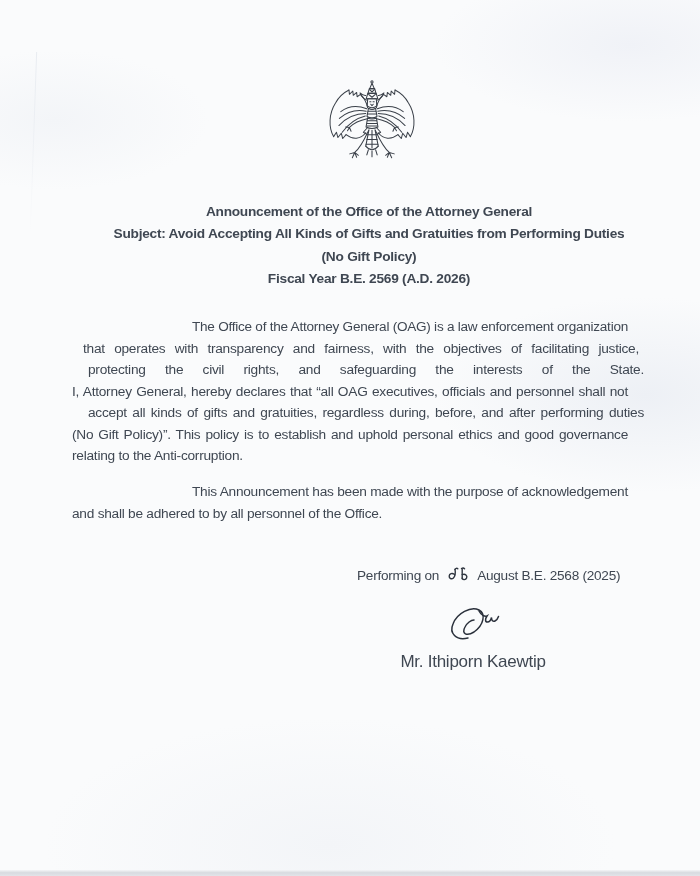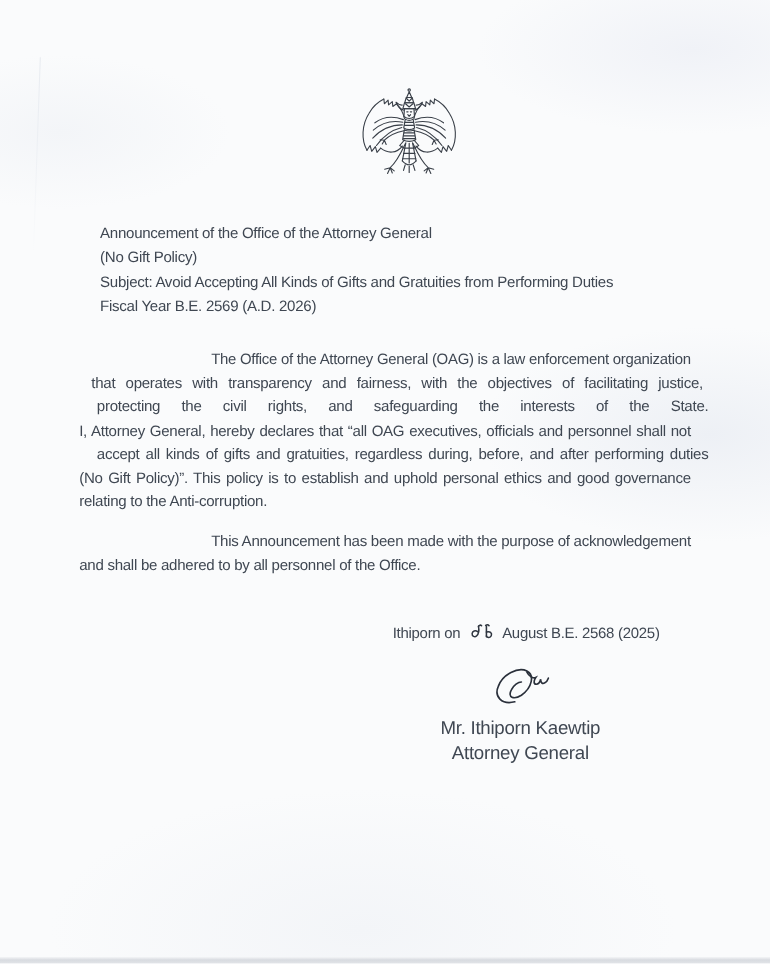--- a/index.html
+++ b/index.html
@@ -19,21 +19,21 @@
       radial-gradient(380px 170px at 330px 845px, #f3f5f8 0%, rgba(243,245,248,0) 75%);
   }
   .crease{
     position:absolute;left:33px;top:52px;width:1px;height:180px;
     background:linear-gradient(#e4e8ee, rgba(230,234,240,0));
     transform:rotate(2deg);opacity:.8;pointer-events:none;
   }
   .emblem{position:absolute;left:324px;top:79px;}
   .titleblock{
     position:absolute;left:72px;top:201px;width:556px;
-    transform:translateX(19px);
+    transform:translateX(19px);text-align:center;font-weight:bold;
   }
   .line{height:21.5px;line-height:21.5px;font-size:13.7px;letter-spacing:-0.25px;white-space:nowrap;}
   .line.c{height:22.4px;line-height:22.4px;}
   .lt{display:inline-block;transform-origin:0 60%;}
   .cfit{transform-origin:50% 60%;}
   .indent{padding-left:120px;}
   .para{position:absolute;left:72px;width:556px;}
   .p1{top:316px;}
   .p2{top:481px;}
   .announced{
@@ -97,56 +97,55 @@
 
       <path d="M45.4 50.5 L41 55.5 L45 57.8"></path>
 
       <path d="M46.5 53.5 C42.5 62 38.5 71 32 76.5 M32 76.5 L26.8 78 M32 76.5 L29.5 82 M32 76.5 L34 81.5 M32 76.5 L35.8 79.5"></path>
     </g>
     <use href="#gl" transform="translate(100,0) scale(-1,1)"></use>
   </svg>
 
   <div class="titleblock">
     <div class="line c"><span class="lt cfit">Announcement of the Office of the Attorney General</span></div>
+    <div class="line c"><span class="lt cfit">Subject: Avoid Accepting All Kinds of Gifts and Gratuities from Performing Duties</span></div>
     <div class="line c"><span class="lt cfit">(No Gift Policy)</span></div>
-    <div class="line c"><span class="lt cfit">Subject: Avoid Accepting All Kinds of Gifts and Gratuities from Performing Duties</span></div>
     <div class="line c"><span class="lt cfit">Fiscal Year B.E. 2569 (A.D. 2026)</span></div>
   </div>
 
   <div class="para p1">
     <div class="line indent"><span class="lt" style="transform: scaleX(0.990874);">The Office of the Attorney General (OAG) is a law enforcement organization</span></div>
     <div class="line"><span class="lt" style="word-spacing: 5.76562px; margin-left: 11px;">that operates with transparency and fairness, with the objectives of facilitating justice,</span></div>
     <div class="line"><span class="lt" style="word-spacing: 15.8047px; margin-left: 16px;">protecting the civil rights, and safeguarding the interests of the State.</span></div>
     <div class="line"><span class="lt" style="word-spacing: 0.856971px; text-align: right;">I, Attorney General, hereby declares that “all OAG executives, officials and personnel shall not</span></div>
     <div class="line"><span class="lt" style="word-spacing: 1.94952px; margin-left: 16px;">accept all kinds of gifts and gratuities, regardless during, before, and after performing duties</span></div>
     <div class="line"><span class="lt" style="word-spacing: 1.44866px;">(No Gift Policy)”. This policy is to establish and uphold personal ethics and good governance</span></div>
     <div class="line"><span class="lt">relating to the Anti-corruption.</span></div>
   </div>
 
   <div class="para p2">
     <div class="line indent"><span class="lt" style="word-spacing: 0px;">This Announcement has been made with the purpose of acknowledgement</span></div>
     <div class="line"><span class="lt">and shall be adhered to by all personnel of the Office.</span></div>
   </div>
 
   <div class="announced">
-    <span>Ithiporn on</span>
+    <span>Performing on</span>
     <svg width="24" height="20" viewBox="0 0 24 20" fill="none" stroke="#2f3640" stroke-width="1.4" stroke-linecap="round">
       <path d="M8.2 9.2 C6.2 7.8 3.4 8.6 3.2 11 C3 13.4 5.6 14.6 7.2 13.2 C9.2 11.4 9.6 7.6 9 4.4"></path>
       <path d="M9 4.4 C9.6 3.2 11 3 11.8 3.8"></path>
       <path d="M15.5 3.5 C16.5 2.8 18 3 18.6 3.8"></path>
       <path d="M16.2 4 L16.2 13.8"></path>
       <path d="M16.2 9.6 C19.4 8.4 21.6 10.6 20.6 13 C19.8 15 17 15.2 16.2 13.2"></path>
     </svg>
     <span>August B.E. 2568 (2025)</span>
   </div>
 
   <svg class="sig" width="58" height="40" viewBox="0 0 58 40" fill="none" stroke="#2a303b" stroke-width="1.5" stroke-linecap="round">
     <path d="M24 34 C12 37 5 29 9 20 C13 9 27 2 35 6 C42 9.5 40 21 30 28 C23 32.5 17 30 21 23 C23 19 27 16 30 16"></path>
     <path d="M35 7 C37 11 41 13 43 12 C41 15 41 18 43.5 18 C45.5 18 47 15.5 47.5 13.5 C47.5 16.5 49 18 51 17 C53 16 54 14 54.5 12.5"></path>
   </svg>
 
   <div class="nameblock">
     <div class="line n"><span class="lt cfit">Mr. Ithiporn Kaewtip</span></div>
-    <div class="line n"><span class="lt cfit">Attorney General</span></div>
   </div>
 
   <div class="bottomstrip"></div>
 </div>
 
 </body></html>

